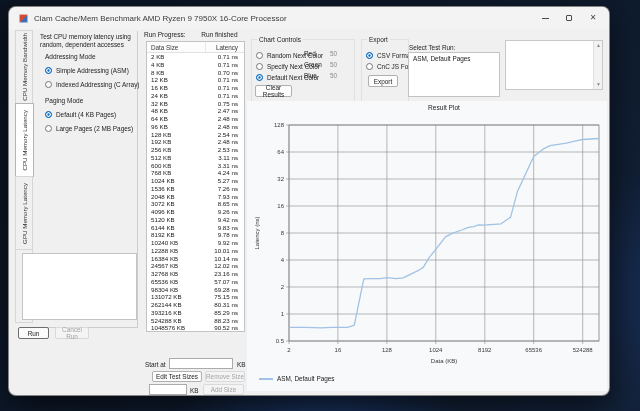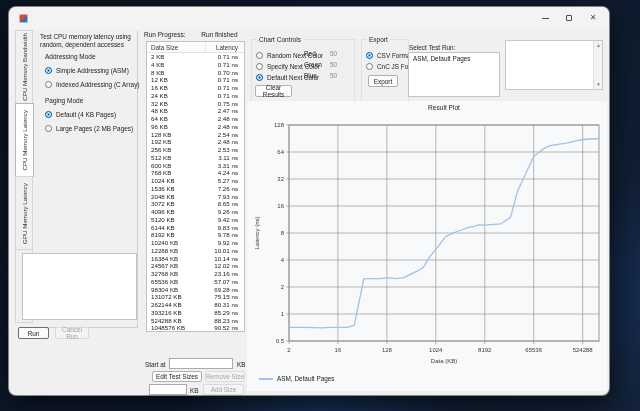--- a/index.html
+++ b/index.html
@@ -102,20 +102,21 @@
 <body>
 
 <div class="stage">
   <div class="glow g1"></div>
   <div class="glow g2"></div>
 
   <div class="window">
 
     <div class="titlebar">
       <span class="appicon"></span>
+      <span class="title">Clam Cache/Mem Benchmark AMD Ryzen 9 7950X 16-Core Processor</span>
       <div class="wctrls">
         <span class="wbtn">
             <span class="min-glyph"></span>
           </span>
         <span class="wbtn">
             <span class="max-glyph"></span>
           </span>
         <span class="wbtn">
             <span class="close-glyph">✕</span>
           </span>

